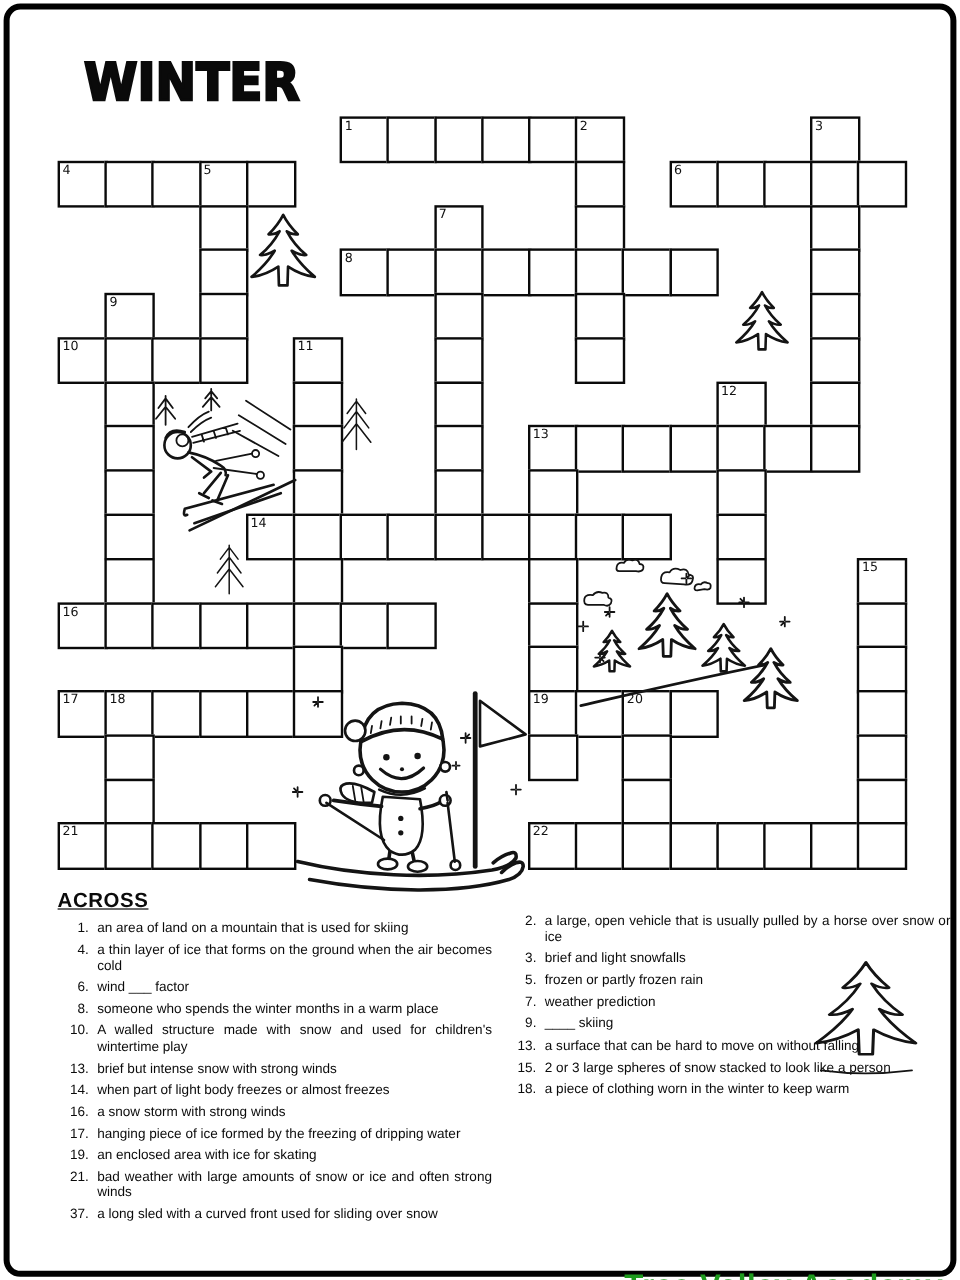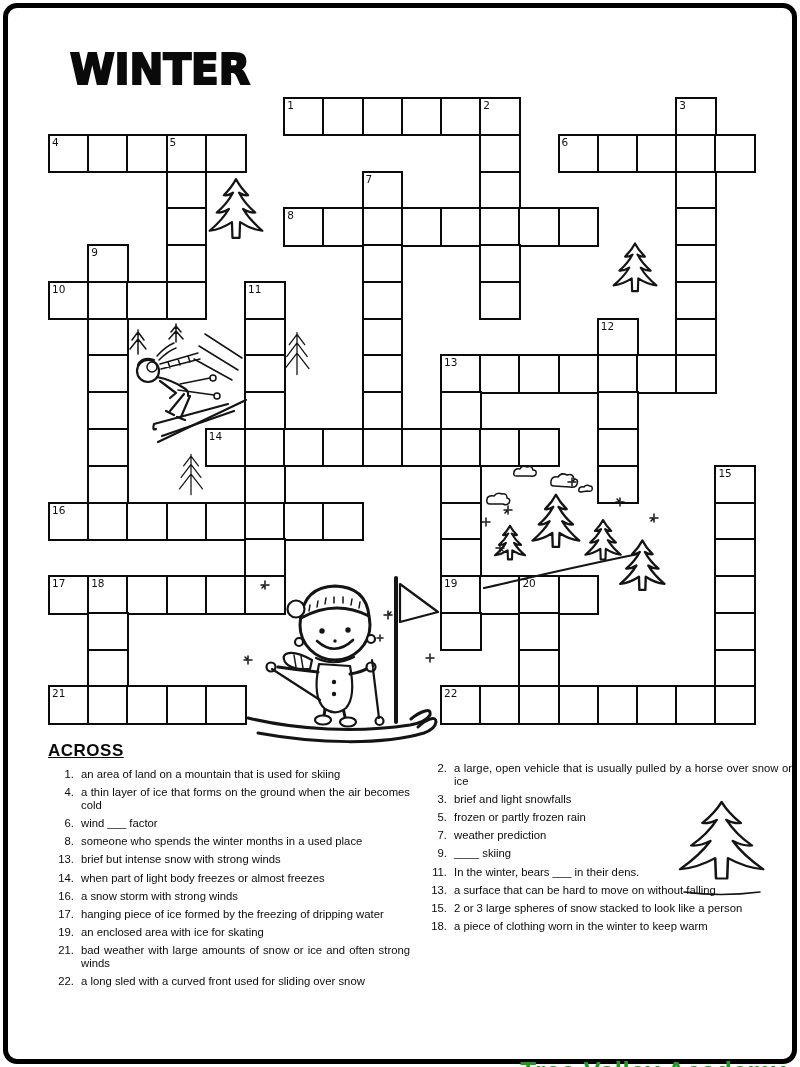--- a/index.html
+++ b/index.html
@@ -317,21 +317,25 @@
         <div class="clue">
           <span class="cnum">4.</span>
           <span class="ctxt">a thin layer of ice that forms on the ground when the air becomes cold</span>
         </div>
         <div class="clue">
           <span class="cnum">6.</span>
           <span class="ctxt">wind ___ factor</span>
         </div>
         <div class="clue">
           <span class="cnum">8.</span>
-          <span class="ctxt">someone who spends the winter months in a used place</span>
+          <span class="ctxt">someone who spends the winter months in a warm place</span>
+        </div>
+        <div class="clue">
+          <span class="cnum">10.</span>
+          <span class="ctxt">A walled structure made with snow and used for children's wintertime play</span>
         </div>
         <div class="clue">
           <span class="cnum">13.</span>
           <span class="ctxt">brief but intense snow with strong winds</span>
         </div>
         <div class="clue">
           <span class="cnum">14.</span>
           <span class="ctxt">when part of light body freezes or almost freezes</span>
         </div>
         <div class="clue">
@@ -344,21 +348,21 @@
         </div>
         <div class="clue">
           <span class="cnum">19.</span>
           <span class="ctxt">an enclosed area with ice for skating</span>
         </div>
         <div class="clue">
           <span class="cnum">21.</span>
           <span class="ctxt">bad weather with large amounts of snow or ice and often strong winds</span>
         </div>
         <div class="clue">
-          <span class="cnum">22.</span>
+          <span class="cnum">37.</span>
           <span class="ctxt">a long sled with a curved front used for sliding over snow</span>
         </div>
       </div>
   </div>
 
   <div class="clue-col" style="left:421px;top:762px;width:371px;">
     <div>
         <div class="clue">
           <span class="cnum">2.</span>
           <span class="ctxt">a large, open vehicle that is usually pulled by a horse over snow or ice</span>
@@ -371,24 +375,20 @@
           <span class="cnum">5.</span>
           <span class="ctxt">frozen or partly frozen rain</span>
         </div>
         <div class="clue">
           <span class="cnum">7.</span>
           <span class="ctxt">weather prediction</span>
         </div>
         <div class="clue">
           <span class="cnum">9.</span>
           <span class="ctxt">____ skiing</span>
-        </div>
-        <div class="clue">
-          <span class="cnum">11.</span>
-          <span class="ctxt">In the winter, bears ___ in their dens.</span>
         </div>
         <div class="clue">
           <span class="cnum">13.</span>
           <span class="ctxt">a surface that can be hard to move on without falling</span>
         </div>
         <div class="clue">
           <span class="cnum">15.</span>
           <span class="ctxt">2 or 3 large spheres of snow stacked to look like a person</span>
         </div>
         <div class="clue">

